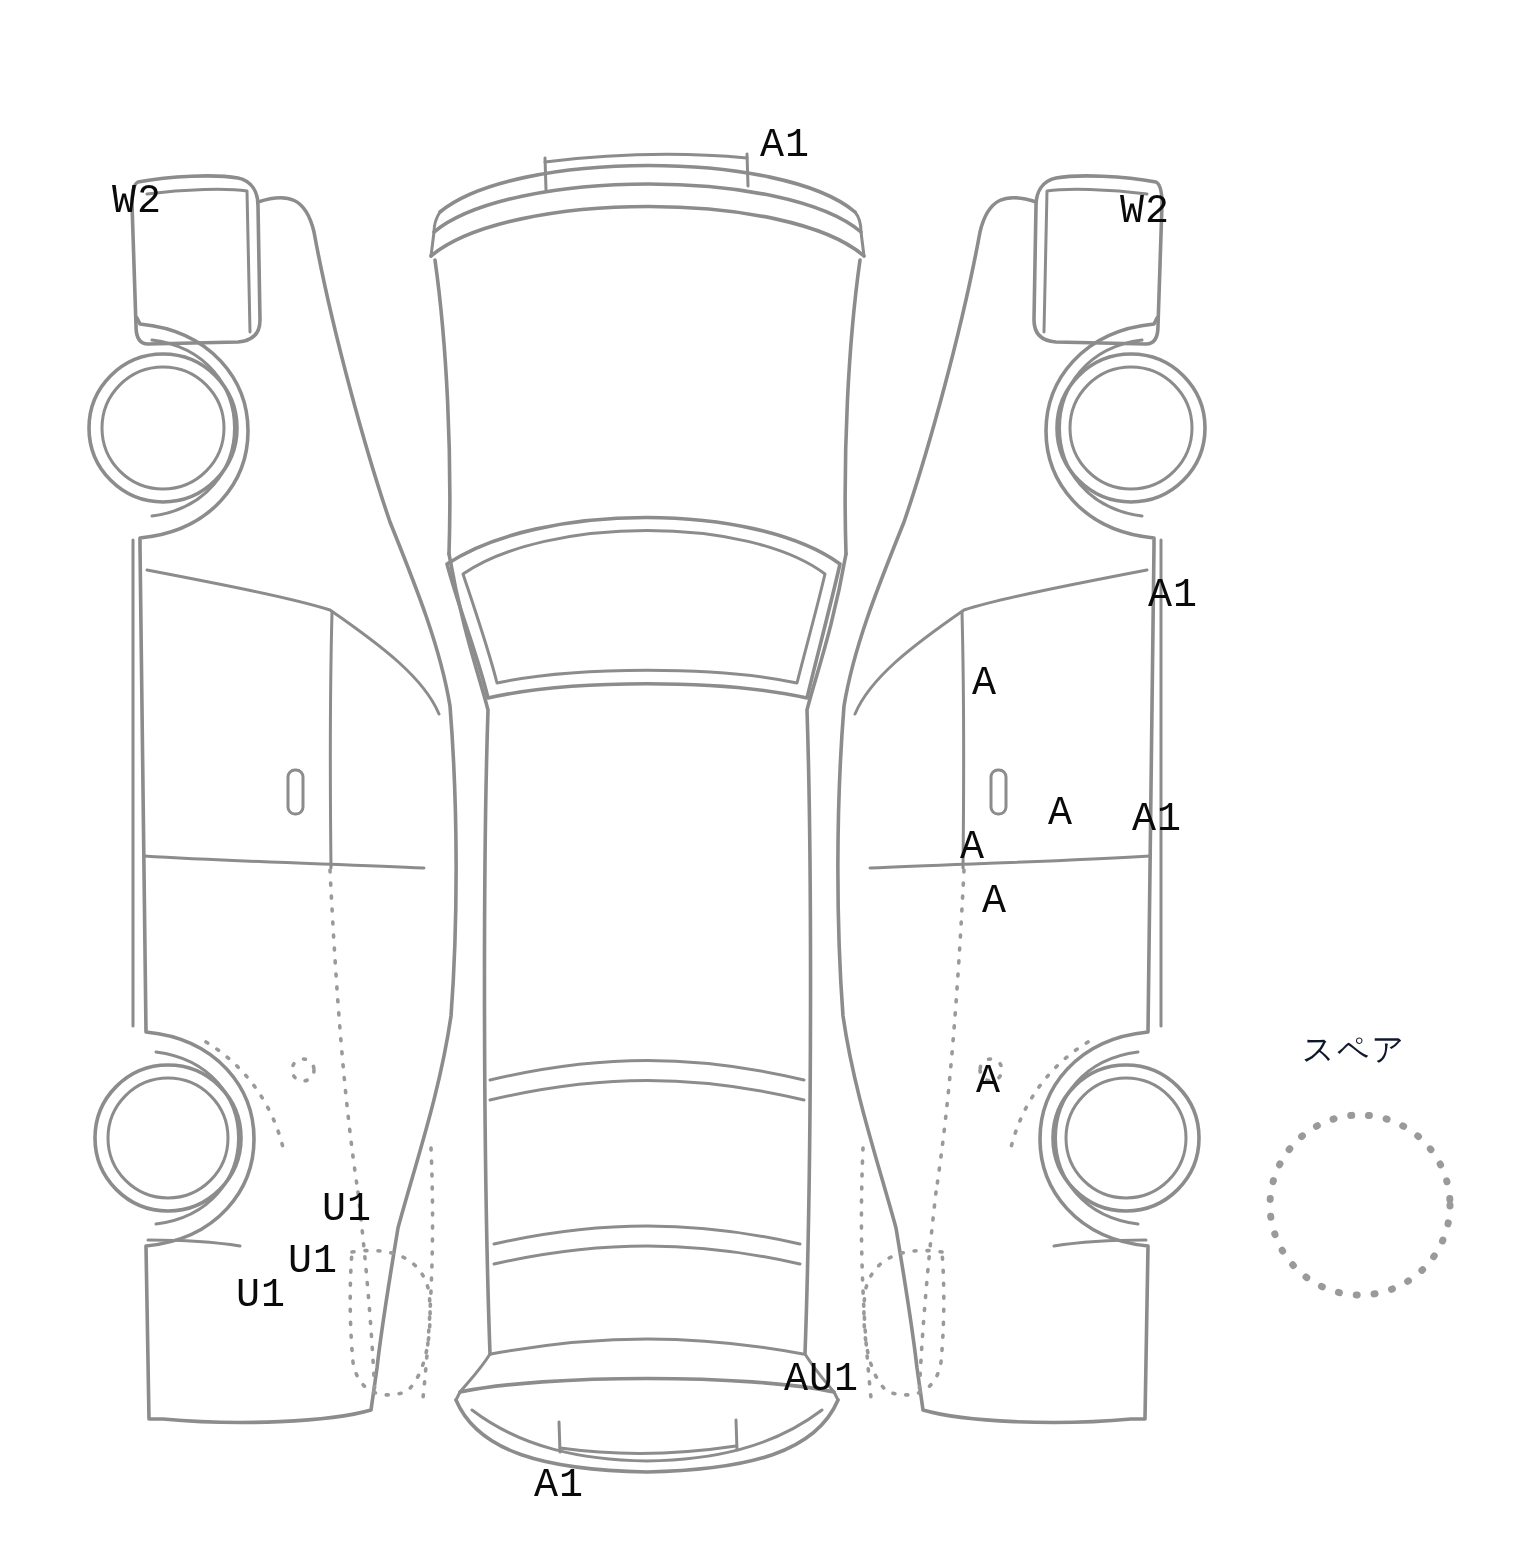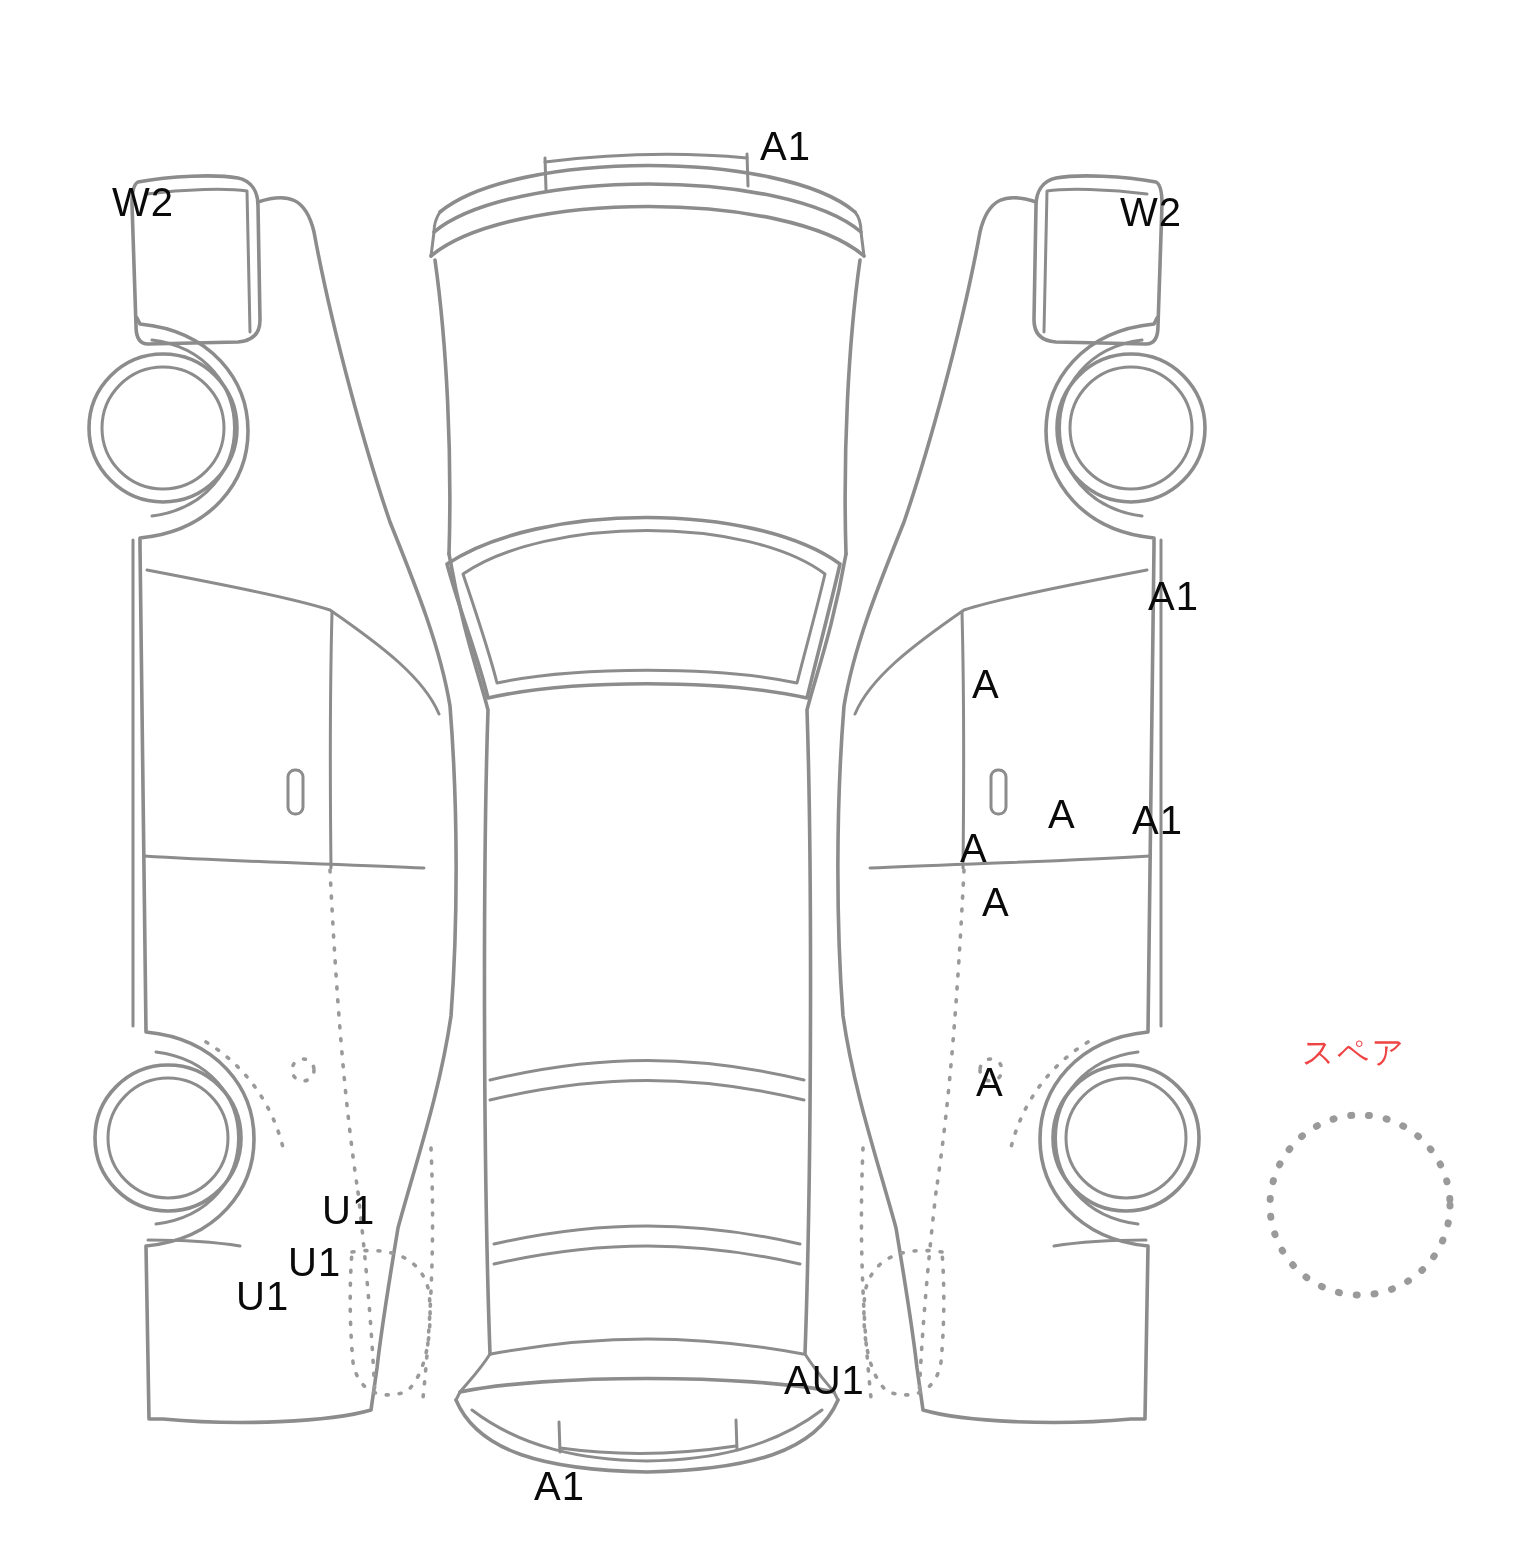--- a/index.html
+++ b/index.html
@@ -1,29 +1,29 @@
 <!DOCTYPE html>
 <html><head>
 <meta charset="utf-8">
 <style>
   html,body{margin:0;padding:0;background:#ffffff;}
   .canvas{
     position:relative;width:1536px;height:1568px;background:#ffffff;
-    font-family:Liberation Sans, sans-serif;overflow:hidden;
+    font-family:Liberation Mono, monospace;overflow:hidden;
   }
   .canvas svg{position:absolute;left:0;top:0;}
   .ln{fill:none;stroke:#8c8c8c;stroke-width:3.6;stroke-linecap:round;stroke-linejoin:round;}
   .thin{stroke-width:3;}
   .dot{fill:none;stroke:#9a9a9a;stroke-width:3.6;stroke-dasharray:2 11;stroke-linecap:round;stroke-linejoin:round;}
   .dot-heavy{fill:none;stroke:#9a9a9a;stroke-width:7;stroke-dasharray:1 17;stroke-linecap:round;}
   .label{
     position:absolute;color:#0a0a0a;font-size:40px;font-weight:500;
     letter-spacing:1px;white-space:nowrap;line-height:1;
   }
-  .label--spare{font-size:32px;font-weight:400;color:#ef4444;letter-spacing:2px;}
+  .label--spare{font-size:32px;font-weight:400;color:#0f172a;letter-spacing:2px;}
 </style>
 </head>
 <body>
 
 <div class="canvas">
 
   <svg width="1536" height="1568" viewBox="0 0 1536 1568">
 
     <g id="sideview-shapes">
 

